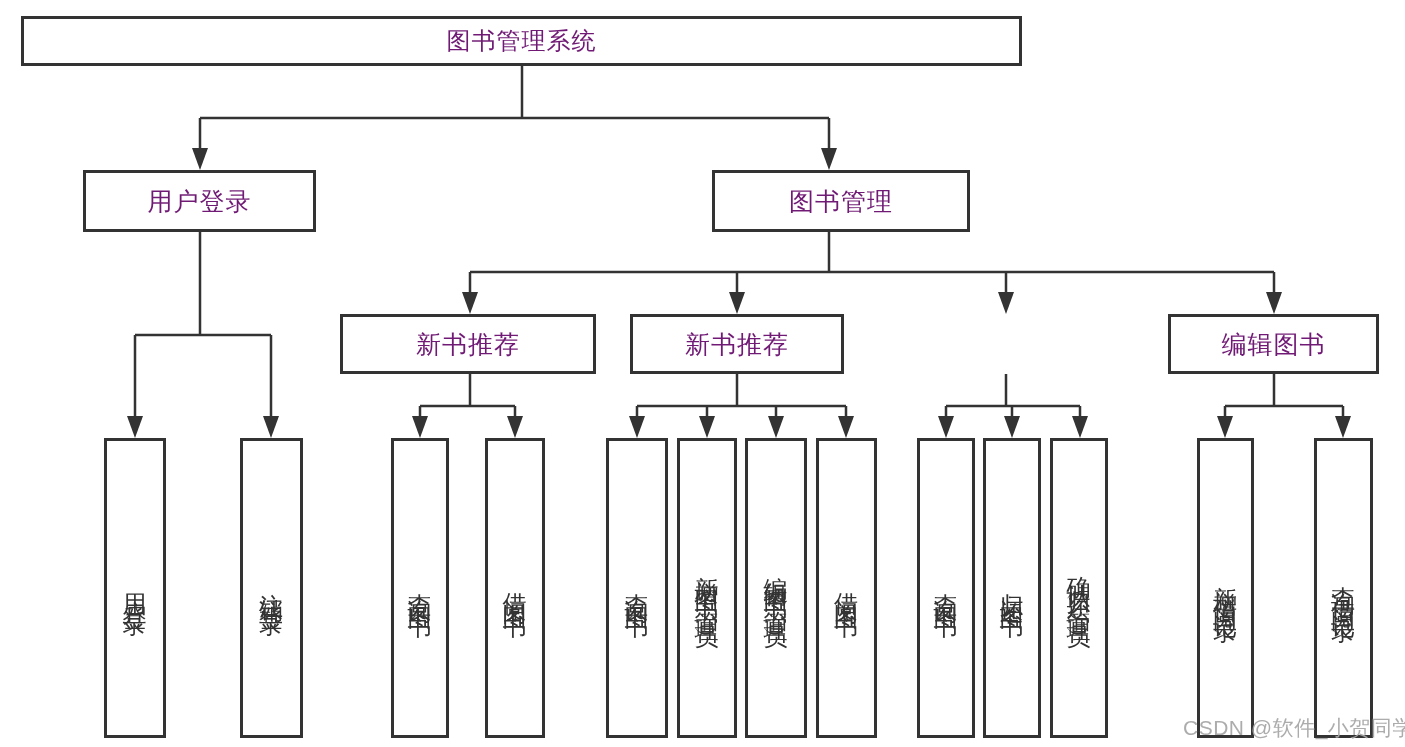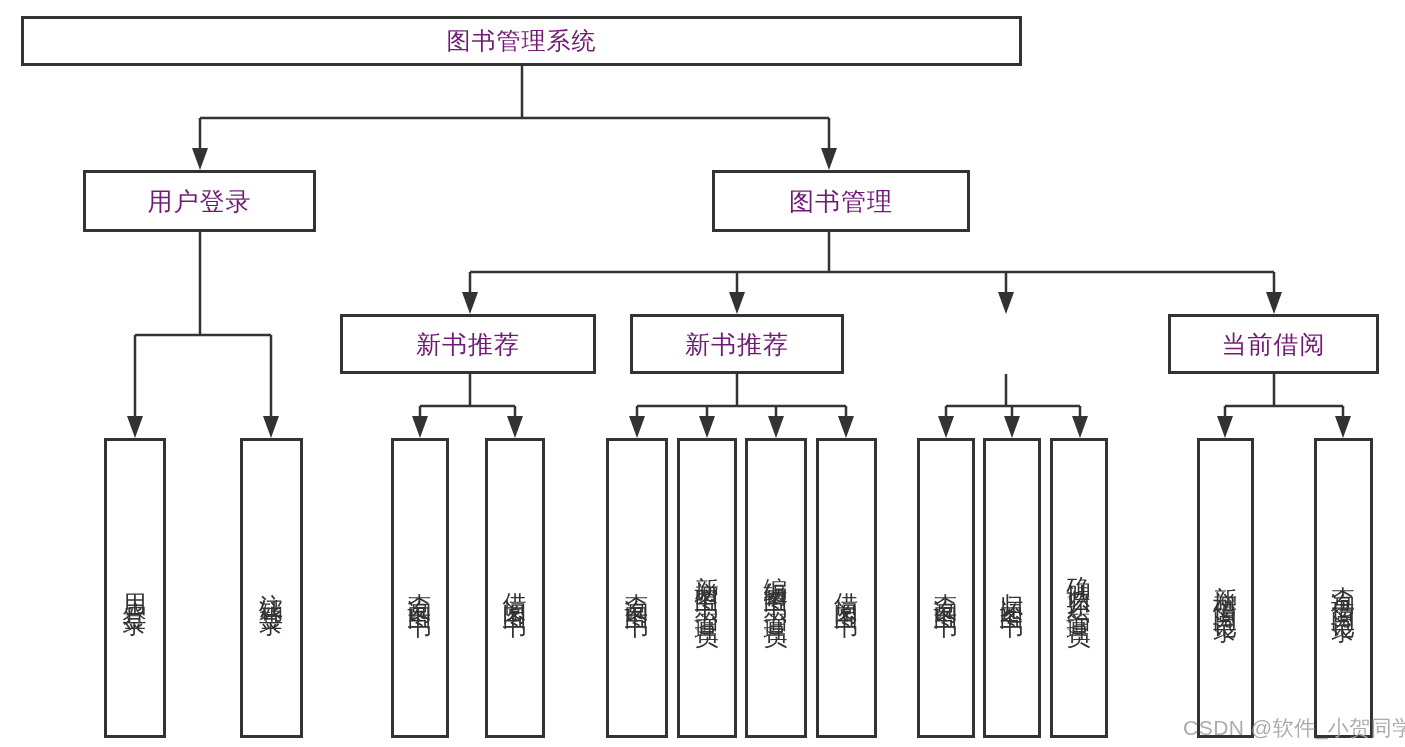--- a/index.html
+++ b/index.html
@@ -119,21 +119,21 @@
     </g>
   </svg>
 
   <div class="box root">图书管理系统</div>
 
   <div class="box l2a">用户登录</div>
   <div class="box l2b">图书管理</div>
 
   <div class="box l3 l3a">新书推荐</div>
   <div class="box l3 l3b">新书推荐</div>
-  <div class="box l3 l3d">当前借阅</div>
+  <div class="box l3 l3d">编辑图书</div>
 
   <div class="vbox a1">
     <span>用户登录</span>
   </div>
   <div class="vbox a2">
     <span>注销登录</span>
   </div>
 
   <div class="vbox b1">
     <span>查询图书</span>

